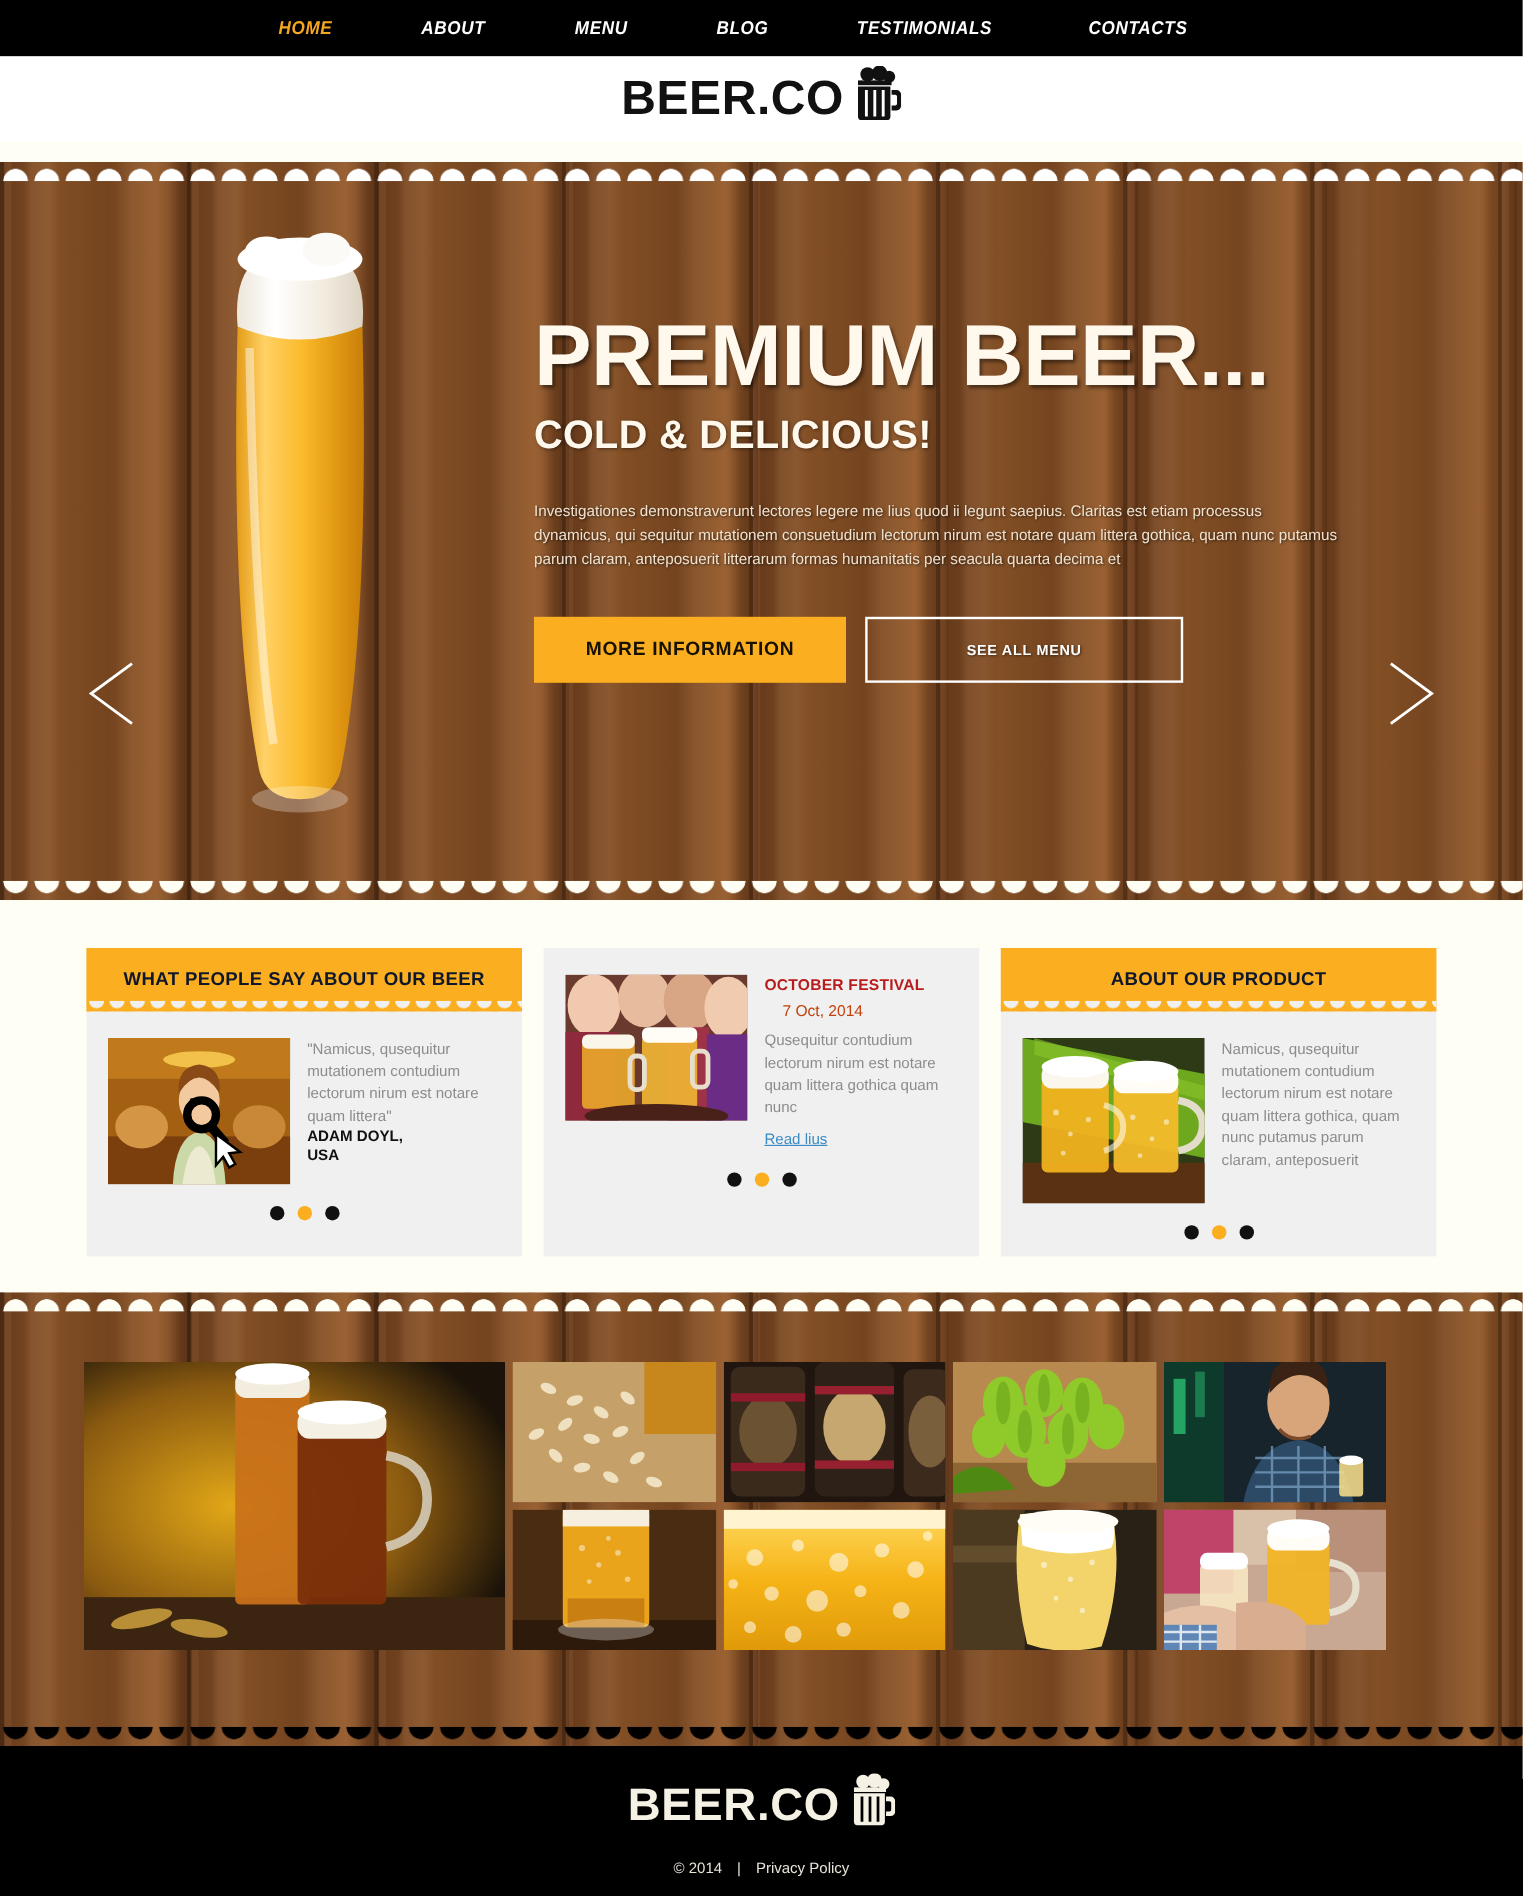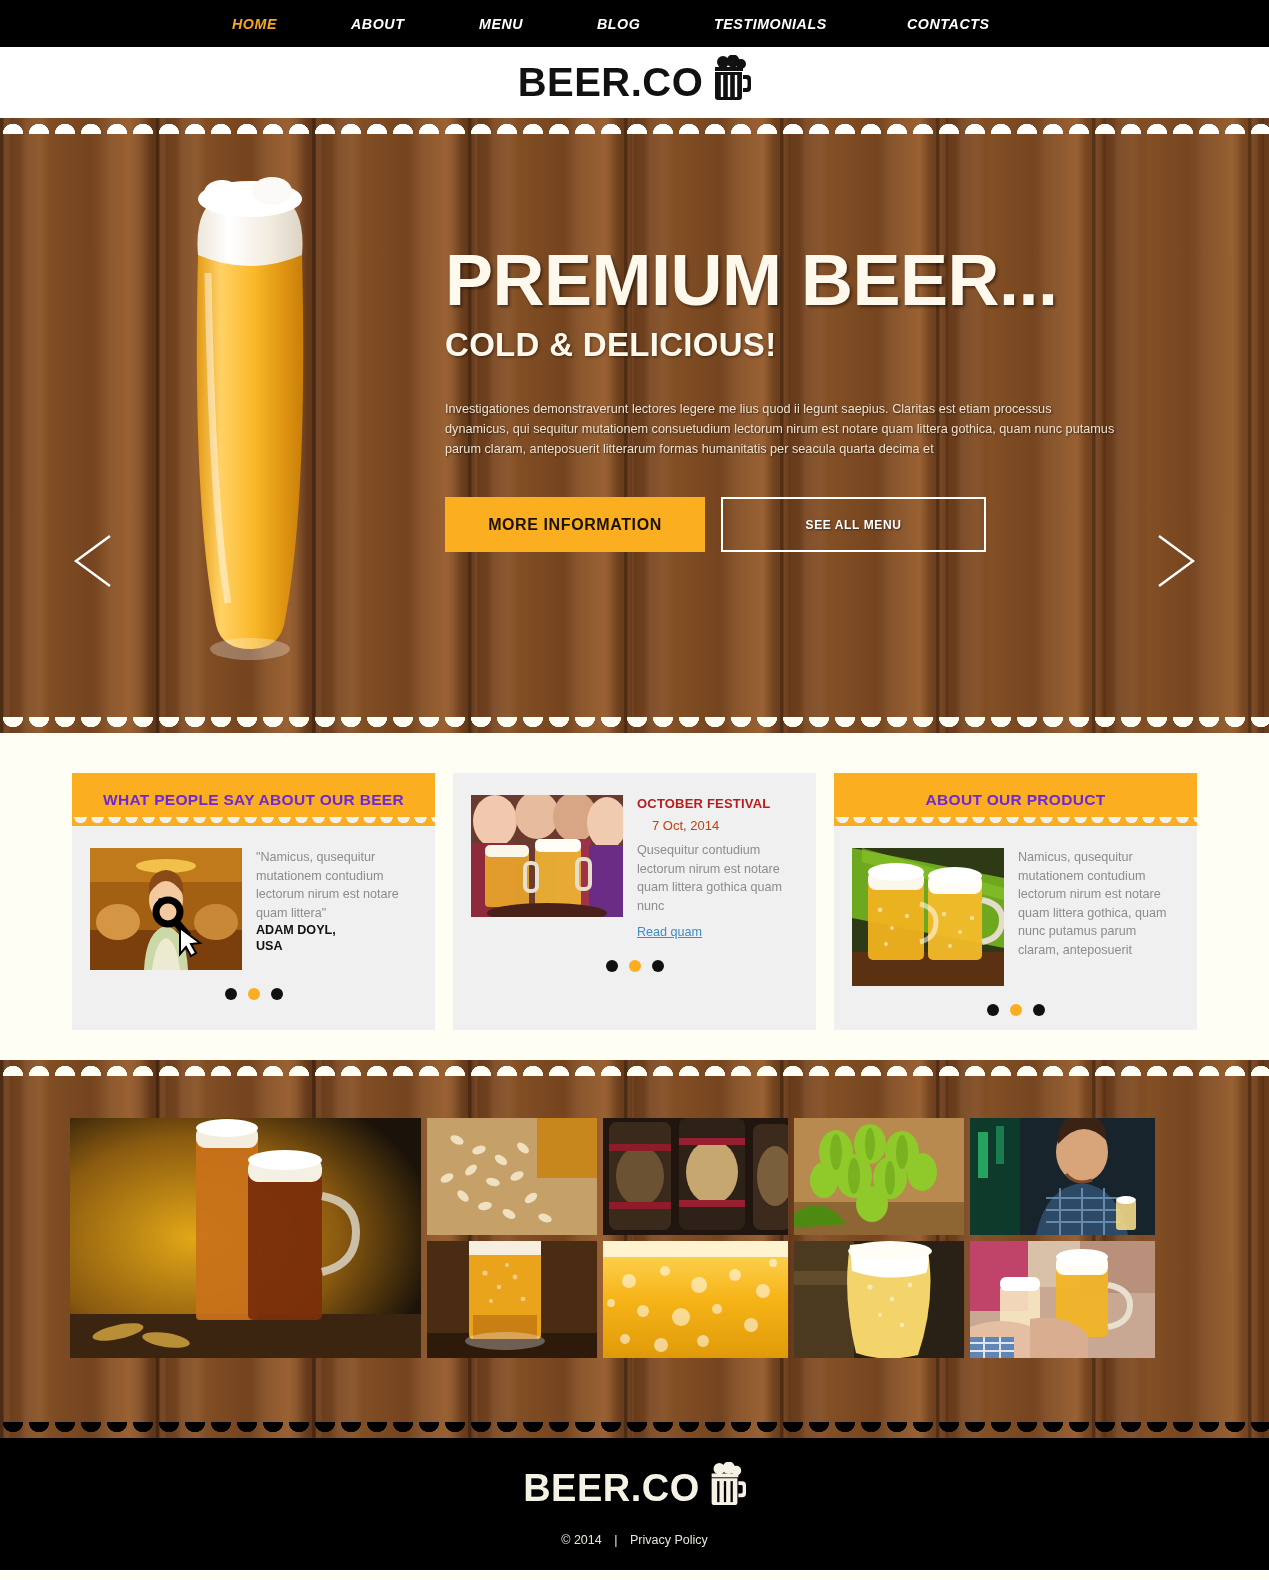--- a/index.html
+++ b/index.html
@@ -50,20 +50,21 @@
         rgba(0,0,0,.07) 10px, rgba(0,0,0,.07) 20px,
         rgba(255,255,255,.05) 26px, rgba(255,255,255,.05) 40px,
         rgba(0,0,0,.05) 50px, rgba(0,0,0,.05) 96px,
         rgba(255,255,255,.04) 110px, rgba(255,255,255,.04) 140px,
         rgba(0,0,0,.12) 150px, rgba(0,0,0,.12) 156px
       ),
       repeating-linear-gradient(90deg,
         #6E3F1D 0px, #8A5327 42px, #7A4821 90px,
         #965B2B 130px, #6B3C1B 155px, #5E3517 158px
       );
+    margin-top: 17px;
   }
   .scallop-top{
     position:absolute; top:0; left:0; width:100%; height:16px; z-index:5;
     background-repeat:repeat-x;
     background-size:26px 16px;
     background-image:radial-gradient(circle at 13px 16px, #fff 10px, transparent 10.5px);
   }
   .scallop-bot{
     position:absolute; bottom:0; left:0; width:100%; height:16px; z-index:5;
     background-repeat:repeat-x; background-size:26px 16px;
@@ -112,21 +113,21 @@
 
   
   .cards-section{ background:#FFFEF5; padding:40px 0 30px; }
   .cards{ display:flex; gap:18px; width:1125px; margin:0 auto; }
   .card{ width:363px; background:#F0F0F0; }
   .card-head{
     background:#FBAF20; height:53px; position:relative;
     display:flex; align-items:center; justify-content:center;
   }
   .card-head h3{
-    color:#6d28d9; font-size:15.5px; font-weight:bold; letter-spacing:.3px;
+    color:#0f172a; font-size:15.5px; font-weight:bold; letter-spacing:.3px;
   }
   .card-head::after{
     content:""; position:absolute; bottom:0; left:0; width:100%; height:9px;
     background-repeat:repeat-x; background-size:17px 9px;
     background-image:radial-gradient(circle at 8.5px 0px, #F0F0F0 6px, transparent 6.4px);
   }
   .card-body{ display:flex; padding:22px 18px 8px; gap:14px; }
   .thumb{ width:152px; height:122px; flex:none; position:relative; overflow:hidden; }
   .card3 .thumb{ height:138px; }
   .card-text{ flex:1; font-size:12.6px; line-height:18.5px; color:#8C8C8C;
@@ -348,21 +349,21 @@
               <rect x="54" y="68" width="12" height="28" rx="5" fill="none" stroke="#E8E0CE" stroke-width="4"></rect>
               <rect x="106" y="64" width="13" height="30" rx="5" fill="none" stroke="#E6DECB" stroke-width="4"></rect>
             </g>
             <ellipse cx="76" cy="118" rx="60" ry="10" fill="#4A2119"></ellipse>
           </svg>
         </div>
         <div class="card-text">
           <div class="ev-title">OCTOBER FESTIVAL</div>
           <div class="ev-date">7 Oct, 2014</div>
           <div>Qusequitur contudium lectorum nirum est notare quam littera gothica quam nunc</div>
-          <a class="readmore" href="#">Read quam</a>
+          <a class="readmore" href="#">Read lius</a>
         </div>
       </div>
       <div class="dots">
         <span class="dot"></span>
         <span class="dot on"></span>
         <span class="dot"></span>
       </div>
     </div>
 
     <div class="card card3">

